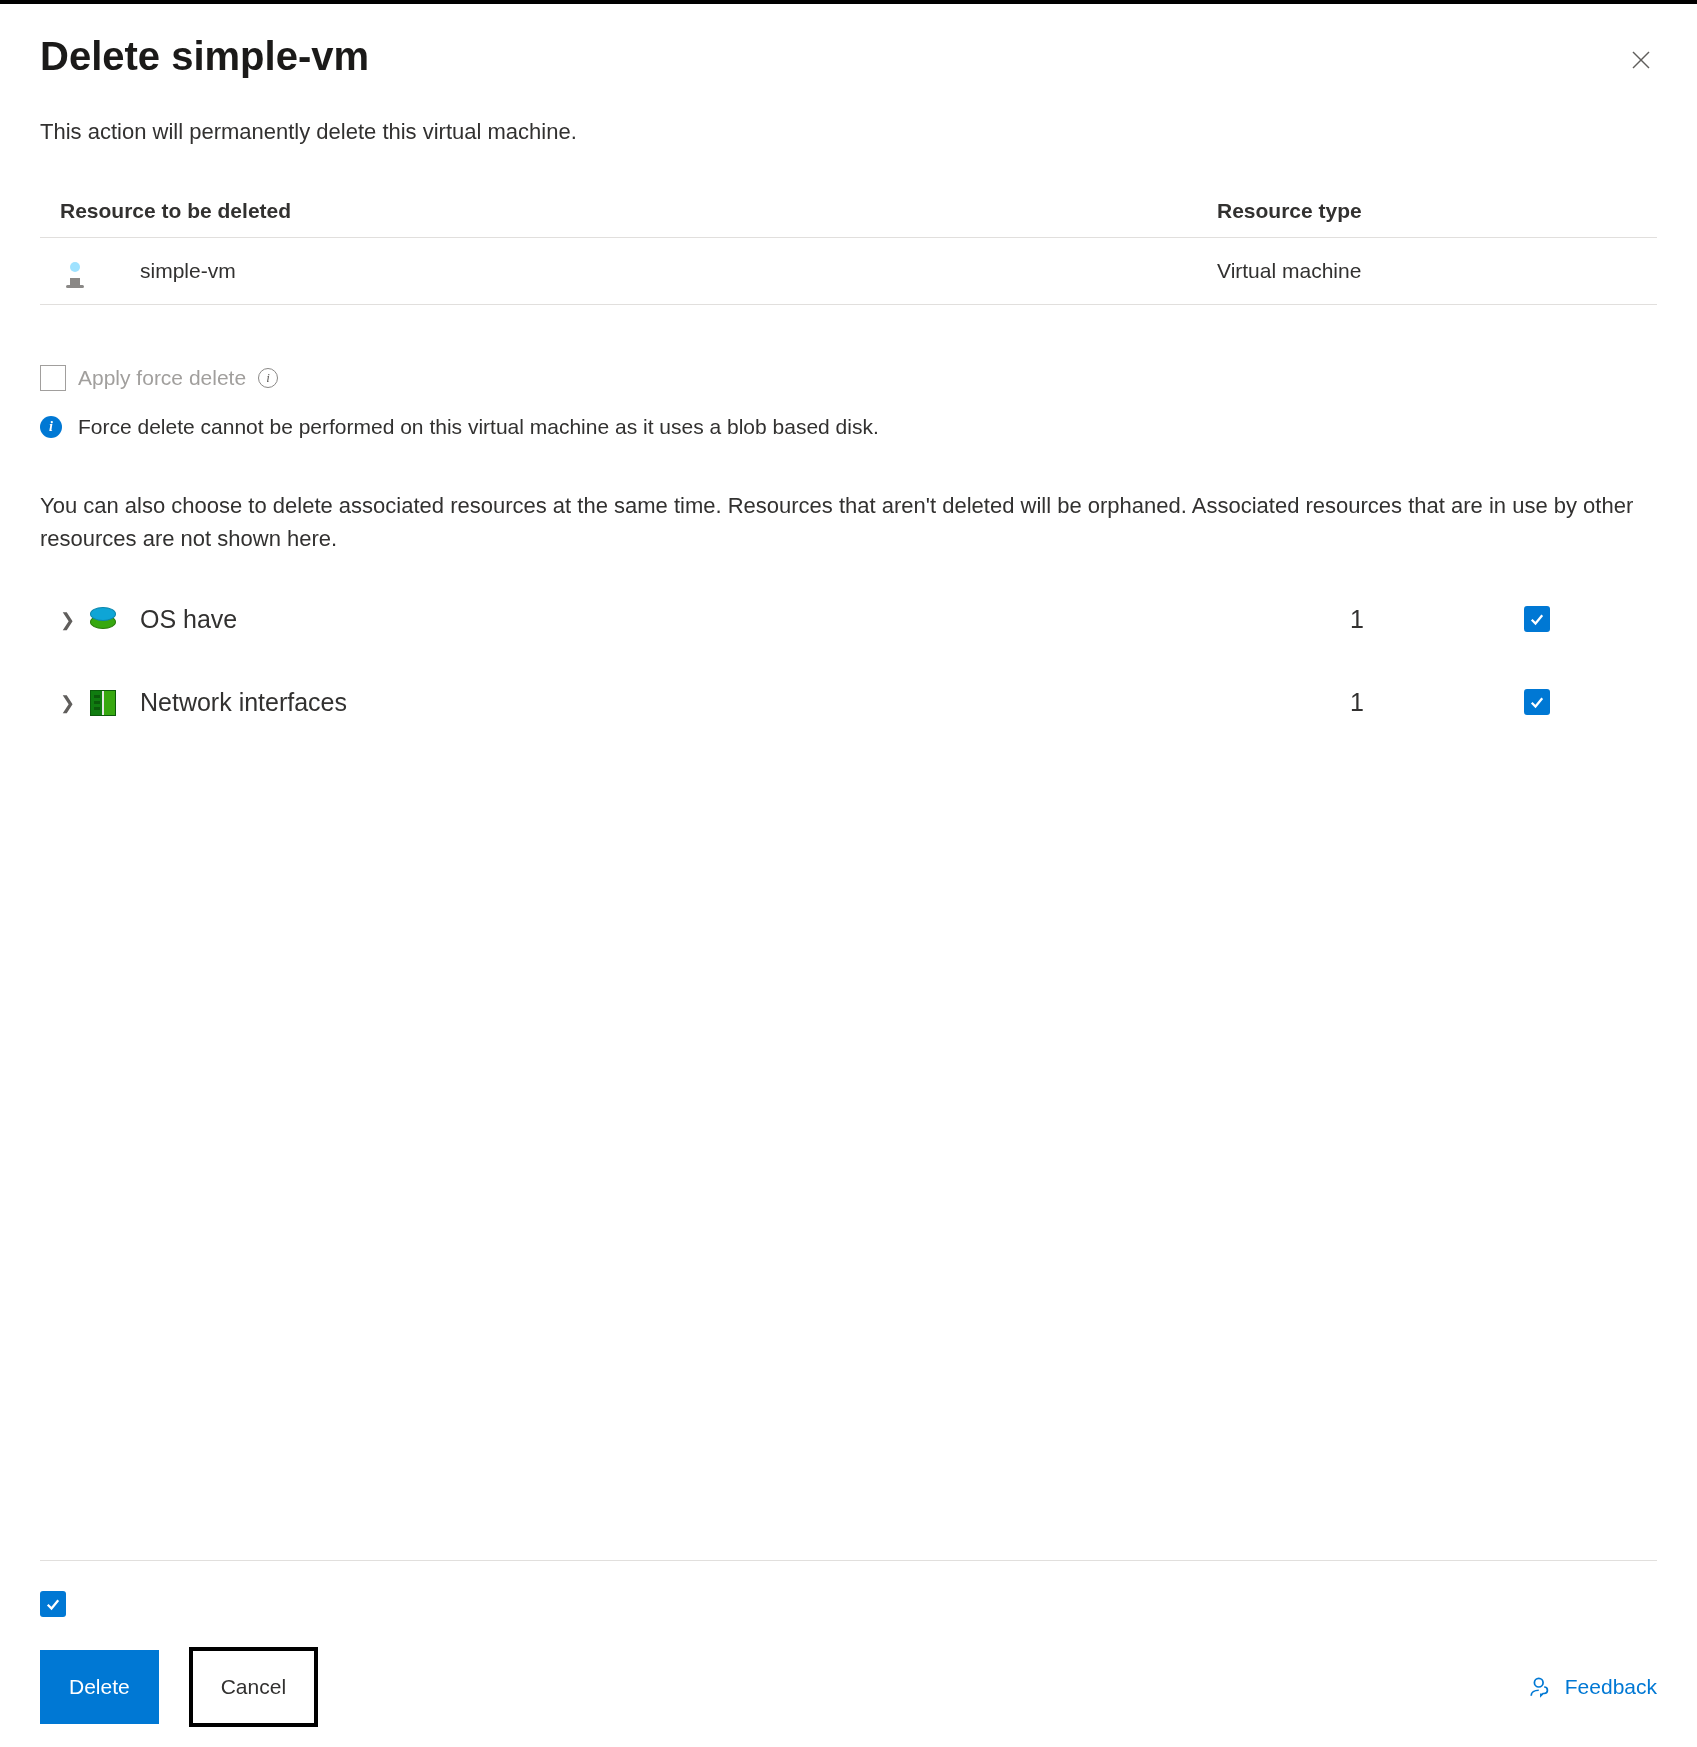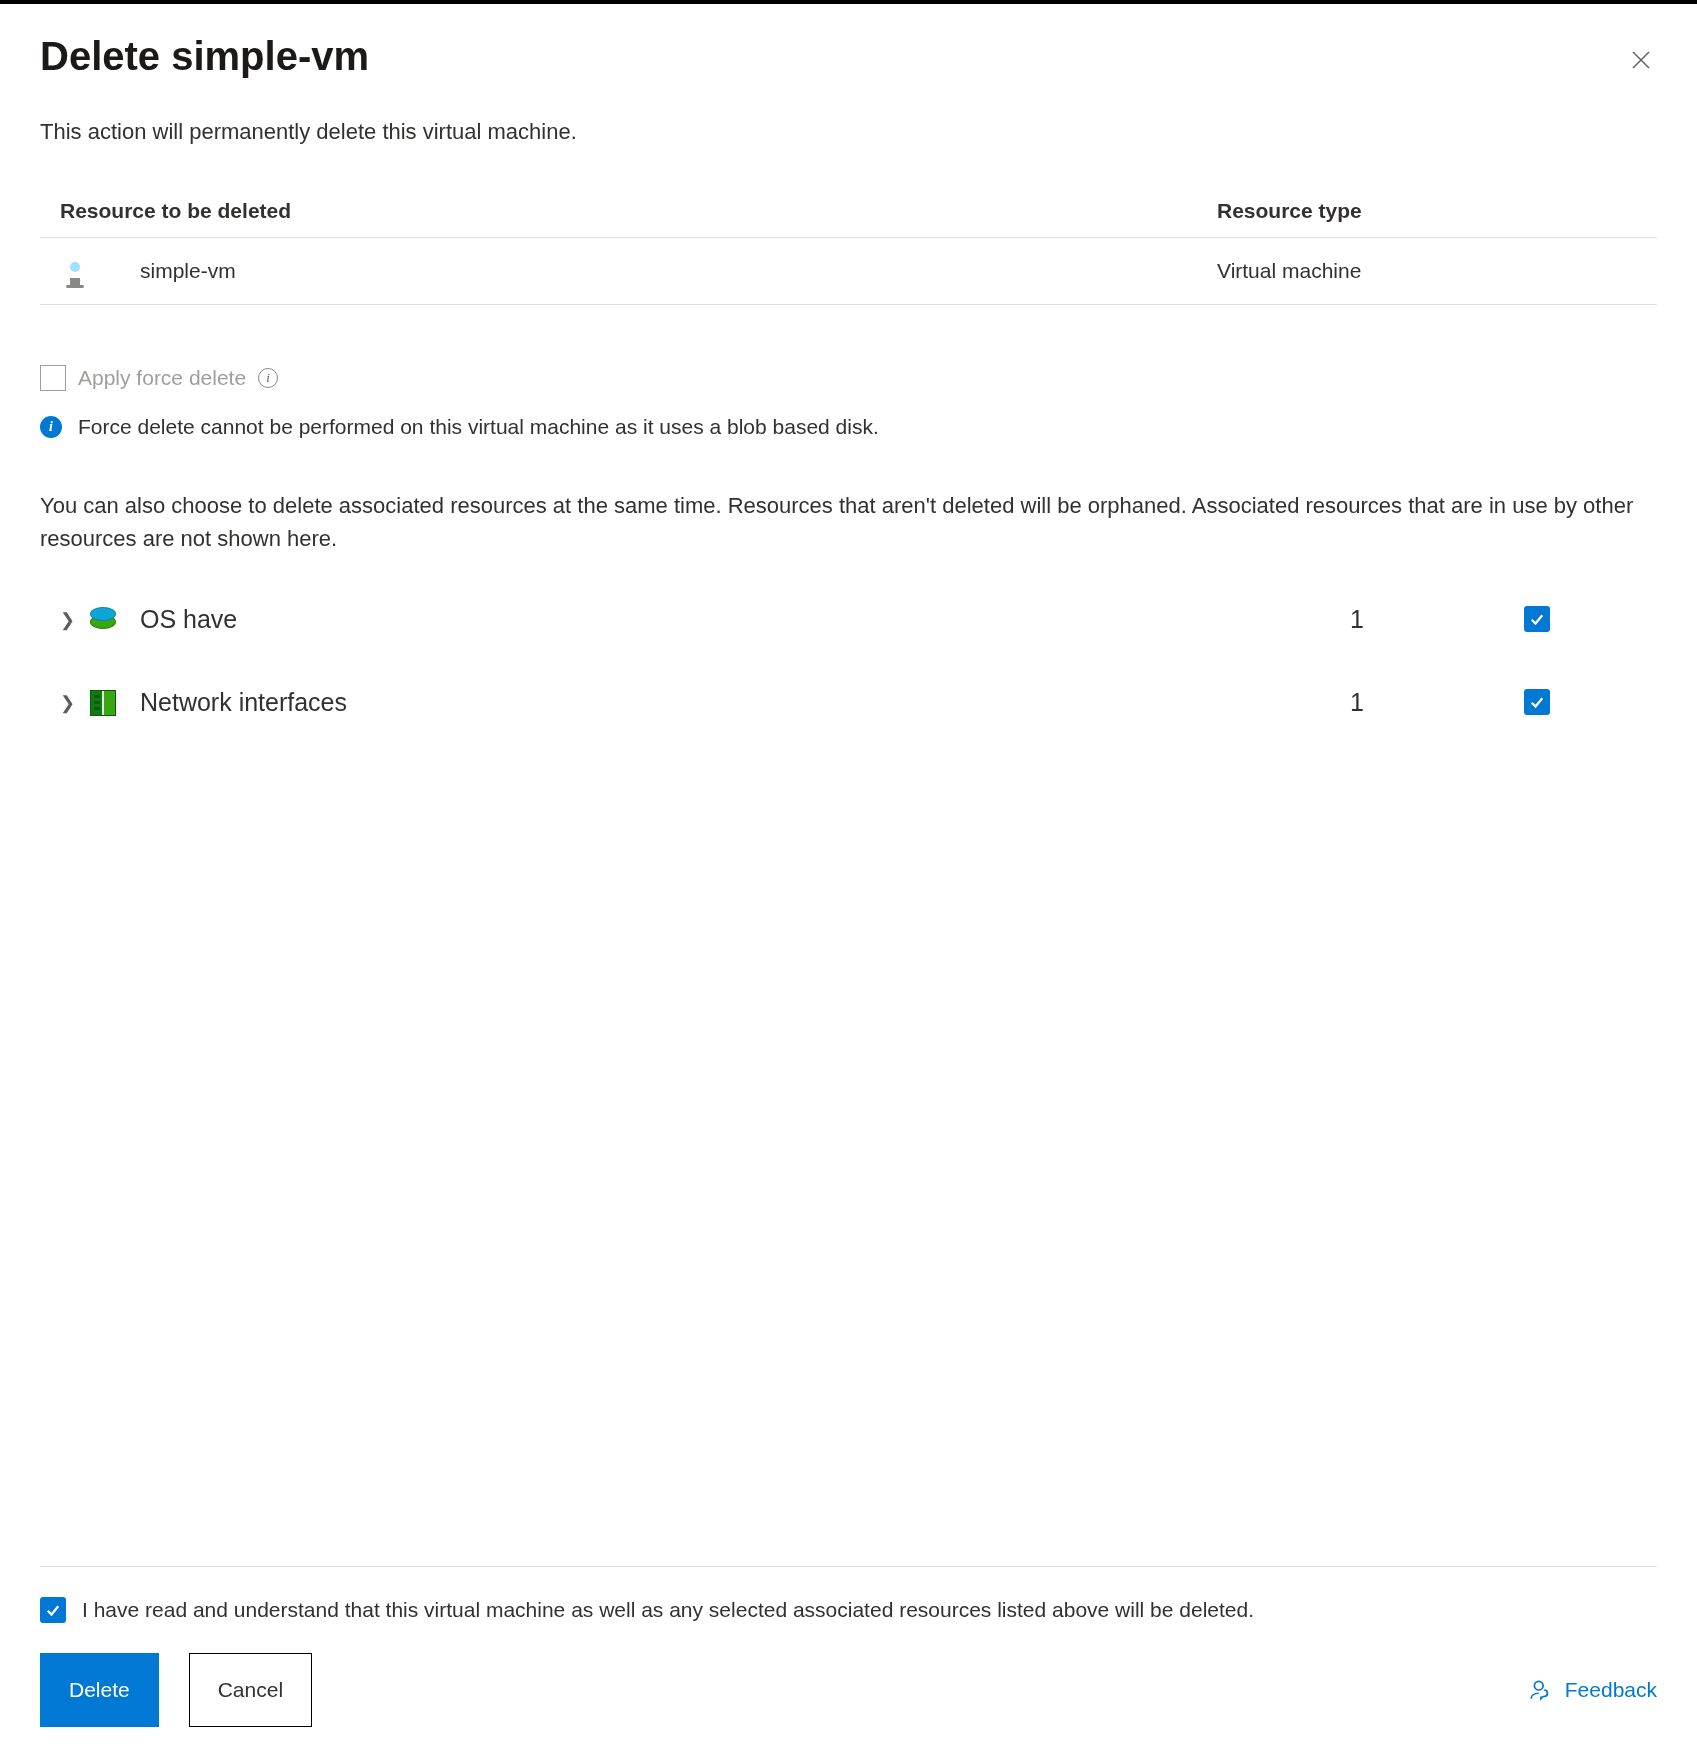--- a/index.html
+++ b/index.html
@@ -239,21 +239,21 @@
     cursor: pointer;
     font-family: inherit;
   }
   .btn-primary {
     background: #0078d4;
     border: 1px solid #0078d4;
     color: #fff;
   }
   .btn-secondary {
     background: #fff;
-    border: 1px solid #000000;
+    border: 4px solid #000000;
     color: #323130;
   }
   .feedback {
     margin-left: auto;
     display: flex;
     align-items: center;
     gap: 10px;
     color: #0078d4;
     font-size: 21px;
     cursor: pointer;
@@ -345,21 +345,20 @@
 
   <div class="spacer"></div>
 
   <div class="footer">
     <div class="ack-row">
       <span class="cb-checked">
         <svg viewBox="0 0 24 24">
             <polyline points="5,13 10,18 19,7" fill="none" stroke="#fff" stroke-width="3"></polyline>
           </svg>
       </span>
-      <span>I have read and understand that this virtual machine as well as any selected associated resources listed above will be deleted.</span>
     </div>
     <div class="btn-row">
       <button class="btn btn-primary">Delete</button>
       <button class="btn btn-secondary">Cancel</button>
       <div class="feedback">
         <svg viewBox="0 0 24 24">
           <circle cx="9" cy="8" r="4" fill="none" stroke="#0078d4" stroke-width="1.6"></circle>
           <path d="M2 20c0-3 3-5 7-5" fill="none" stroke="#0078d4" stroke-width="1.6"></path>
           <path d="M14 12c4 0 4 6 0 6h-1l-2 2v-2" fill="none" stroke="#0078d4" stroke-width="1.6"></path>
         </svg>

